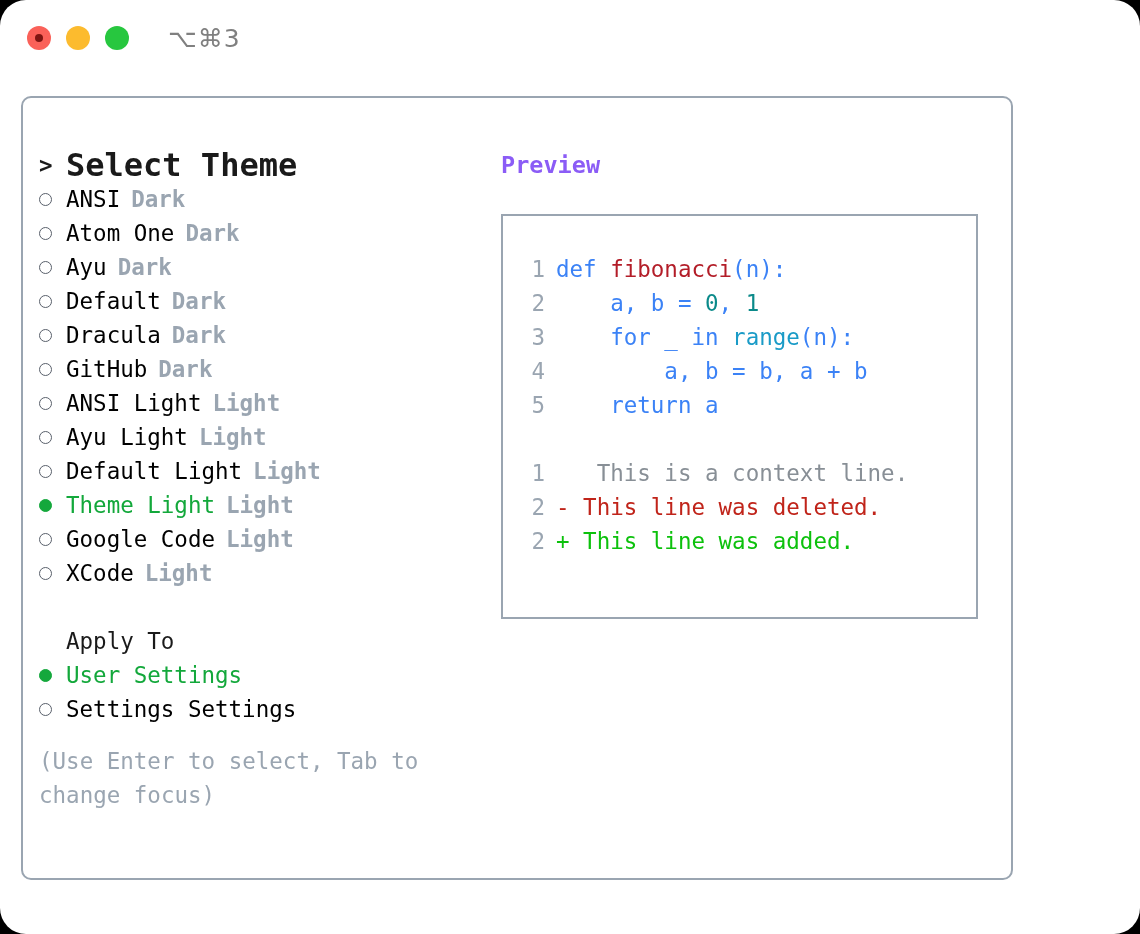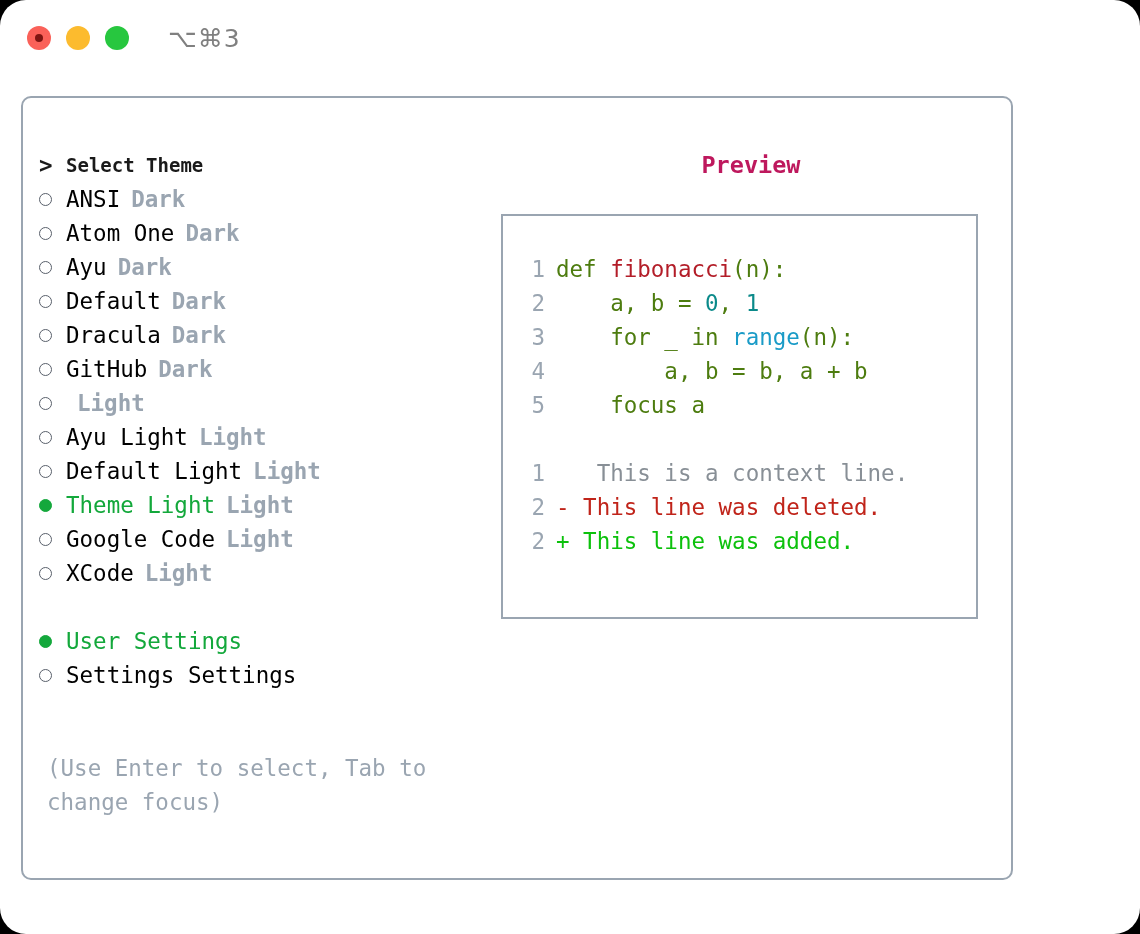--- a/index.html
+++ b/index.html
@@ -130,60 +130,58 @@
     background: transparent;
   }
   .bullet-dot.filled {
     background: #14a83c;
     border: 1.6px solid #14a83c;
   }
 
   .row-title {
     color: #1a1a1a;
     font-weight: bold;
-    font-size: 19px;
+    font-size: 32px;
   }
   .row-name { color: #000000; }
   .row-name.selected { color: #13a83b; }
   .row-variant {
     color: #9aa5b1;
     margin-left: 11px;
     font-weight: bold;
   }
   .section-label {
     color: #1a1a1a;
     font-size: 22.5px;
   }
   .spacer-row { height: 34px; }
 
   #hint-text {
     position: absolute;
-    left: 24px;
+    left: 16px;
     top: 646px;
     width: 430px;
     color: #9aa5b1;
     font-size: 22.5px;
     line-height: 34px;
     white-space: pre-wrap;
-    margin-top: 7px;
   }
 
   
   #preview-column {
     position: absolute;
     left: 478px;
     top: 50px;
     width: 500px;
   }
   #preview-heading {
     font-size: 23.5px;
     font-weight: bold;
-    color: #be185d;
-    line-height: 34px;
-    text-align: center;
+    color: #8b5cf6;
+    line-height: 34px;
   }
   #preview-box {
     margin-top: 32px;
     width: 477px;
     height: 405px;
     border: 2px solid #9aa5b1;
     box-sizing: border-box;
     background: #ffffff;
     padding: 36px 0 0 18px;
   }
@@ -194,21 +192,21 @@
     white-space: pre;
   }
   .ln {
     display: inline-block;
     width: 24px;
     flex: 0 0 24px;
     text-align: right;
     color: #9aa5b1;
     margin-right: 11px;
   }
-  .code-text { color: #4d7c0f; }
+  .code-text { color: #3b82f6; }
   .tok-fn { color: #b31d28; }
   .tok-num { color: #0b8a8a; }
   .tok-builtin { color: #1a9bc7; }
   .blank-line { height: 34px; }
   .diff-ctx { color: #888f96; }
   .diff-del { color: #c0241a; }
   .diff-add { color: #0cc10c; }
 </style>
 </head>
 <body>
@@ -233,48 +231,52 @@
         <span class="row-title">Select Theme</span>
       </div>
 
       <div id="theme-list">
           <div class="row"><span class="bullet-dot empty"></span><span class="row-name">ANSI</span><span class="row-variant">Dark</span></div>
           <div class="row"><span class="bullet-dot empty"></span><span class="row-name">Atom One</span><span class="row-variant">Dark</span></div>
           <div class="row"><span class="bullet-dot empty"></span><span class="row-name">Ayu</span><span class="row-variant">Dark</span></div>
           <div class="row"><span class="bullet-dot empty"></span><span class="row-name">Default</span><span class="row-variant">Dark</span></div>
           <div class="row"><span class="bullet-dot empty"></span><span class="row-name">Dracula</span><span class="row-variant">Dark</span></div>
           <div class="row"><span class="bullet-dot empty"></span><span class="row-name">GitHub</span><span class="row-variant">Dark</span></div>
-          <div class="row"><span class="bullet-dot empty"></span><span class="row-variant">Light</span></div>
+          <div class="row"><span class="bullet-dot empty"></span><span class="row-name">ANSI Light</span><span class="row-variant">Light</span></div>
           <div class="row"><span class="bullet-dot empty"></span><span class="row-name">Ayu Light</span><span class="row-variant">Light</span></div>
           <div class="row"><span class="bullet-dot empty"></span><span class="row-name">Default Light</span><span class="row-variant">Light</span></div>
           <div class="row"><span class="bullet-dot filled"></span><span class="row-name selected">Theme Light</span><span class="row-variant">Light</span></div>
           <div class="row"><span class="bullet-dot empty"></span><span class="row-name">Google Code</span><span class="row-variant">Light</span></div>
           <div class="row"><span class="bullet-dot empty"></span><span class="row-name">XCode</span><span class="row-variant">Light</span></div>
         </div>
 
       <div class="spacer-row"></div>
 
+      <div class="row">
+        <span class="marker blank">o</span>
+        <span class="section-label">Apply To</span>
+      </div>
 
       <div id="apply-to-list">
           <div class="row"><span class="bullet-dot filled"></span><span class="row-name selected">User Settings</span></div>
           <div class="row"><span class="bullet-dot empty"></span><span class="row-name">Settings Settings</span></div>
         </div>
     </div>
 
     <div id="hint-text">(Use Enter to select, Tab to change focus)</div>
 
     <div id="preview-column">
       <div id="preview-heading">Preview</div>
       <div id="preview-box">
         <div id="code-block">
             <div class="code-line"><span class="ln">1</span><span class="code-text">def </span><span class="tok-fn">fibonacci</span><span class="code-text">(n):</span></div>
             <div class="code-line"><span class="ln">2</span><span class="code-text">    a, b = </span><span class="tok-num">0</span><span class="code-text">, </span><span class="tok-num">1</span></div>
             <div class="code-line"><span class="ln">3</span><span class="code-text">    for _ in </span><span class="tok-builtin">range</span><span class="code-text">(n):</span></div>
             <div class="code-line"><span class="ln">4</span><span class="code-text">        a, b = b, a + b</span></div>
-            <div class="code-line"><span class="ln">5</span><span class="code-text">    focus a</span></div>
+            <div class="code-line"><span class="ln">5</span><span class="code-text">    return a</span></div>
           </div>
         <div class="blank-line"></div>
         <div id="diff-block">
             <div class="code-line"><span class="ln">1</span><span class="diff-ctx"> </span><span class="diff-ctx">  This is a context line.</span></div>
             <div class="code-line"><span class="ln">2</span><span class="diff-del">-</span><span class="diff-del"> This line was deleted.</span></div>
             <div class="code-line"><span class="ln">2</span><span class="diff-add">+</span><span class="diff-add"> This line was added.</span></div>
           </div>
       </div>
     </div>
 

